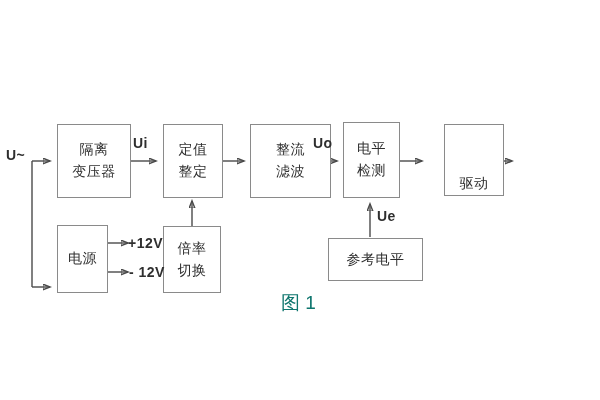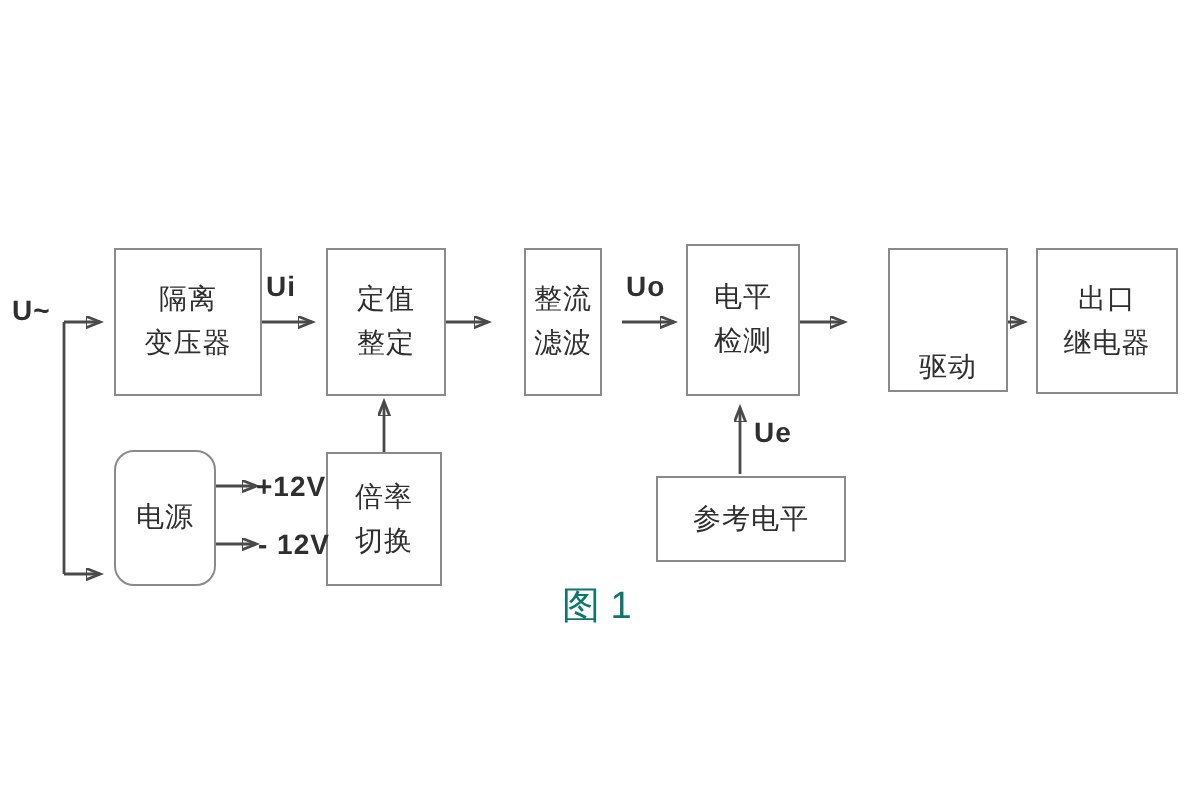--- a/index.html
+++ b/index.html
@@ -129,40 +129,36 @@
   <div class="blk" style="left:57px; top:124px; width:74px; height:74px;">
     <span class="ln">隔离</span>
     <span class="ln">变压器</span>
   </div>
 
   <div class="blk" style="left:163px; top:124px; width:60px; height:74px;">
     <span class="ln">定值</span>
     <span class="ln">整定</span>
   </div>
 
-  <div class="blk" style="left:262px; top:124px; width:39px; height:74px;">
+  <div class="blk" style="left:250px; top:124px; width:81px; height:74px;">
     <span class="ln">整流</span>
     <span class="ln">滤波</span>
   </div>
 
   <div class="blk" style="left:343px; top:122px; width:57px; height:76px;">
     <span class="ln">电平</span>
     <span class="ln">检测</span>
   </div>
 
   <div class="blk" style="left:444px; top:124px; width:60px; height:72px;justify-content:flex-end;">
     <span class="ln">驱动</span>
   </div>
 
-  <div class="blk" style="left:518px; top:124px; width:71px; height:73px;">
-    <span class="ln">出口</span>
-    <span class="ln">继电器</span>
-  </div>
 
-  <div class="blk" style="left:57px; top:225px; width:51px; height:68px;border-radius:10px;">
+  <div class="blk" style="left:57px; top:225px; width:51px; height:68px;">
     <span class="ln">电源</span>
   </div>
 
   <div class="blk" style="left:328px; top:238px; width:95px; height:43px;">
     <span class="ln">参考电平</span>
   </div>
 
   <div class="blk" style="left:163px; top:226px; width:58px; height:67px;">
     <span class="ln">倍率</span>
     <span class="ln">切换</span>

